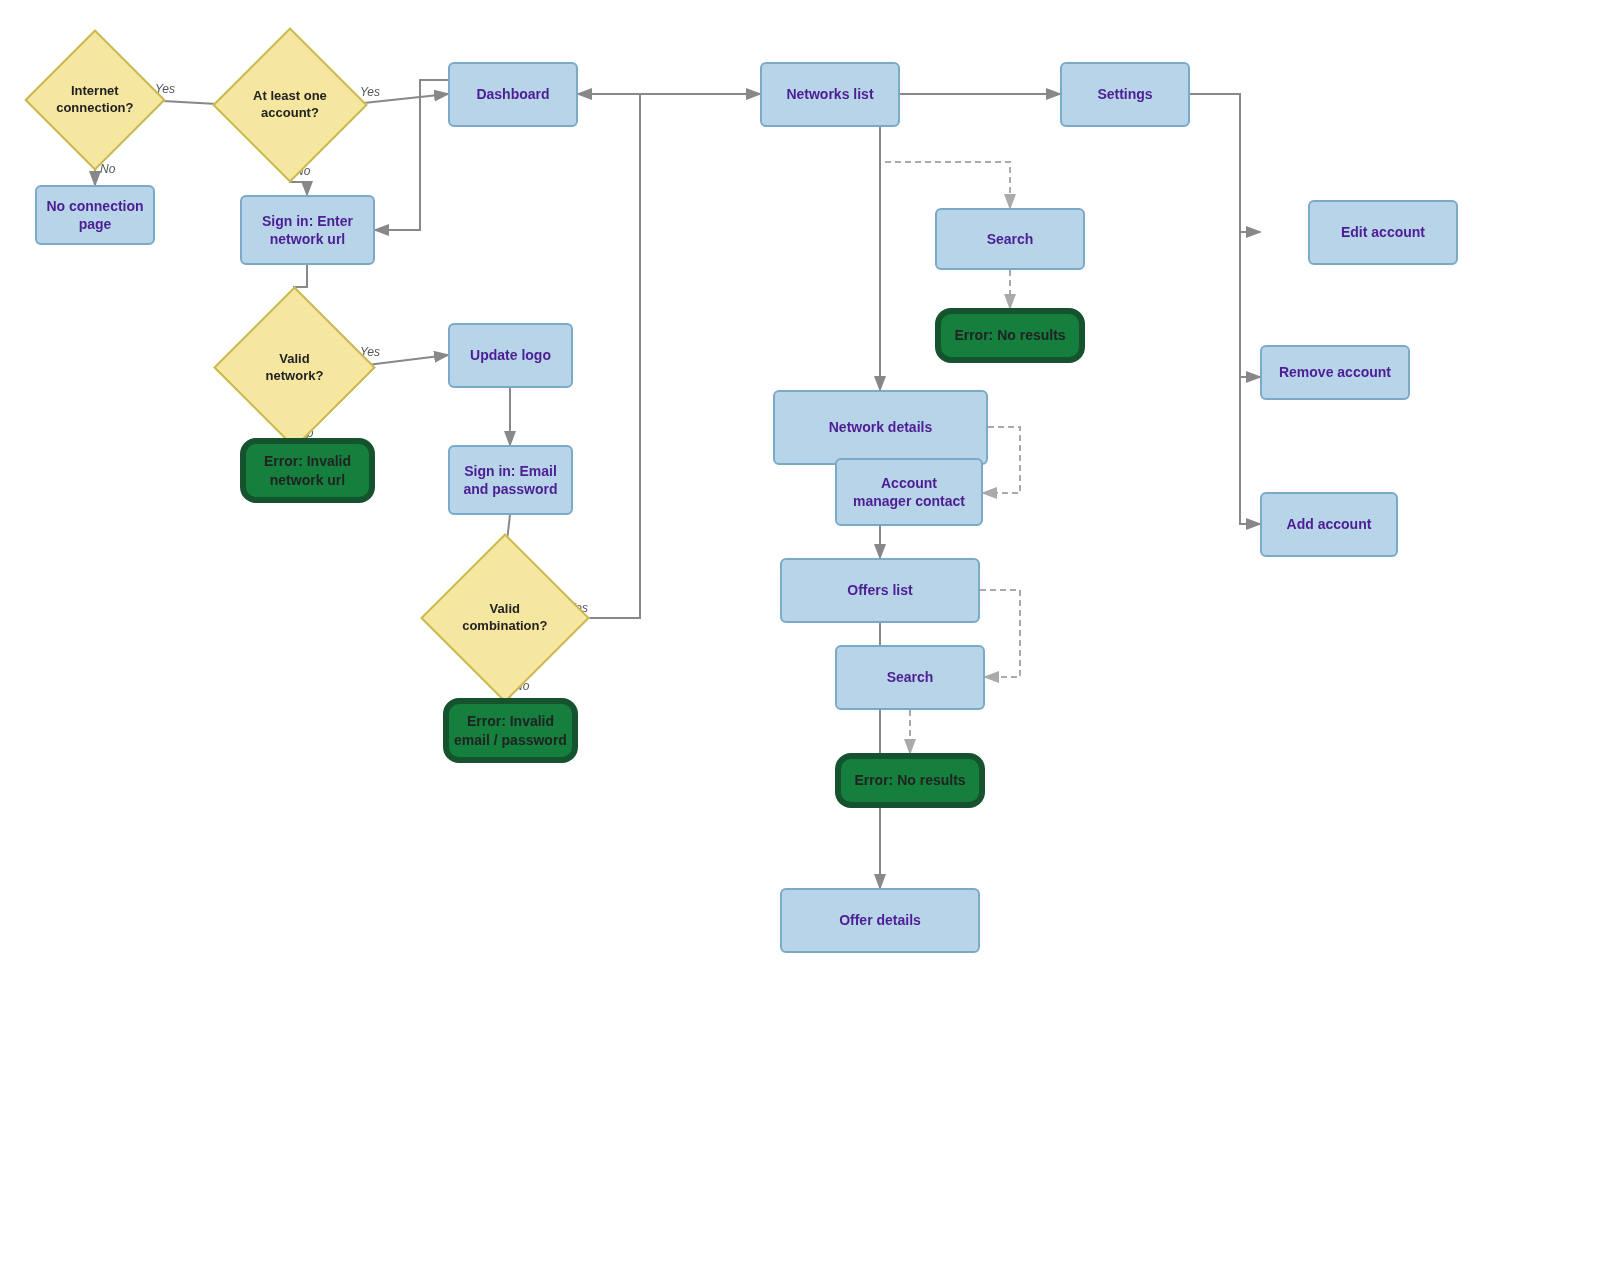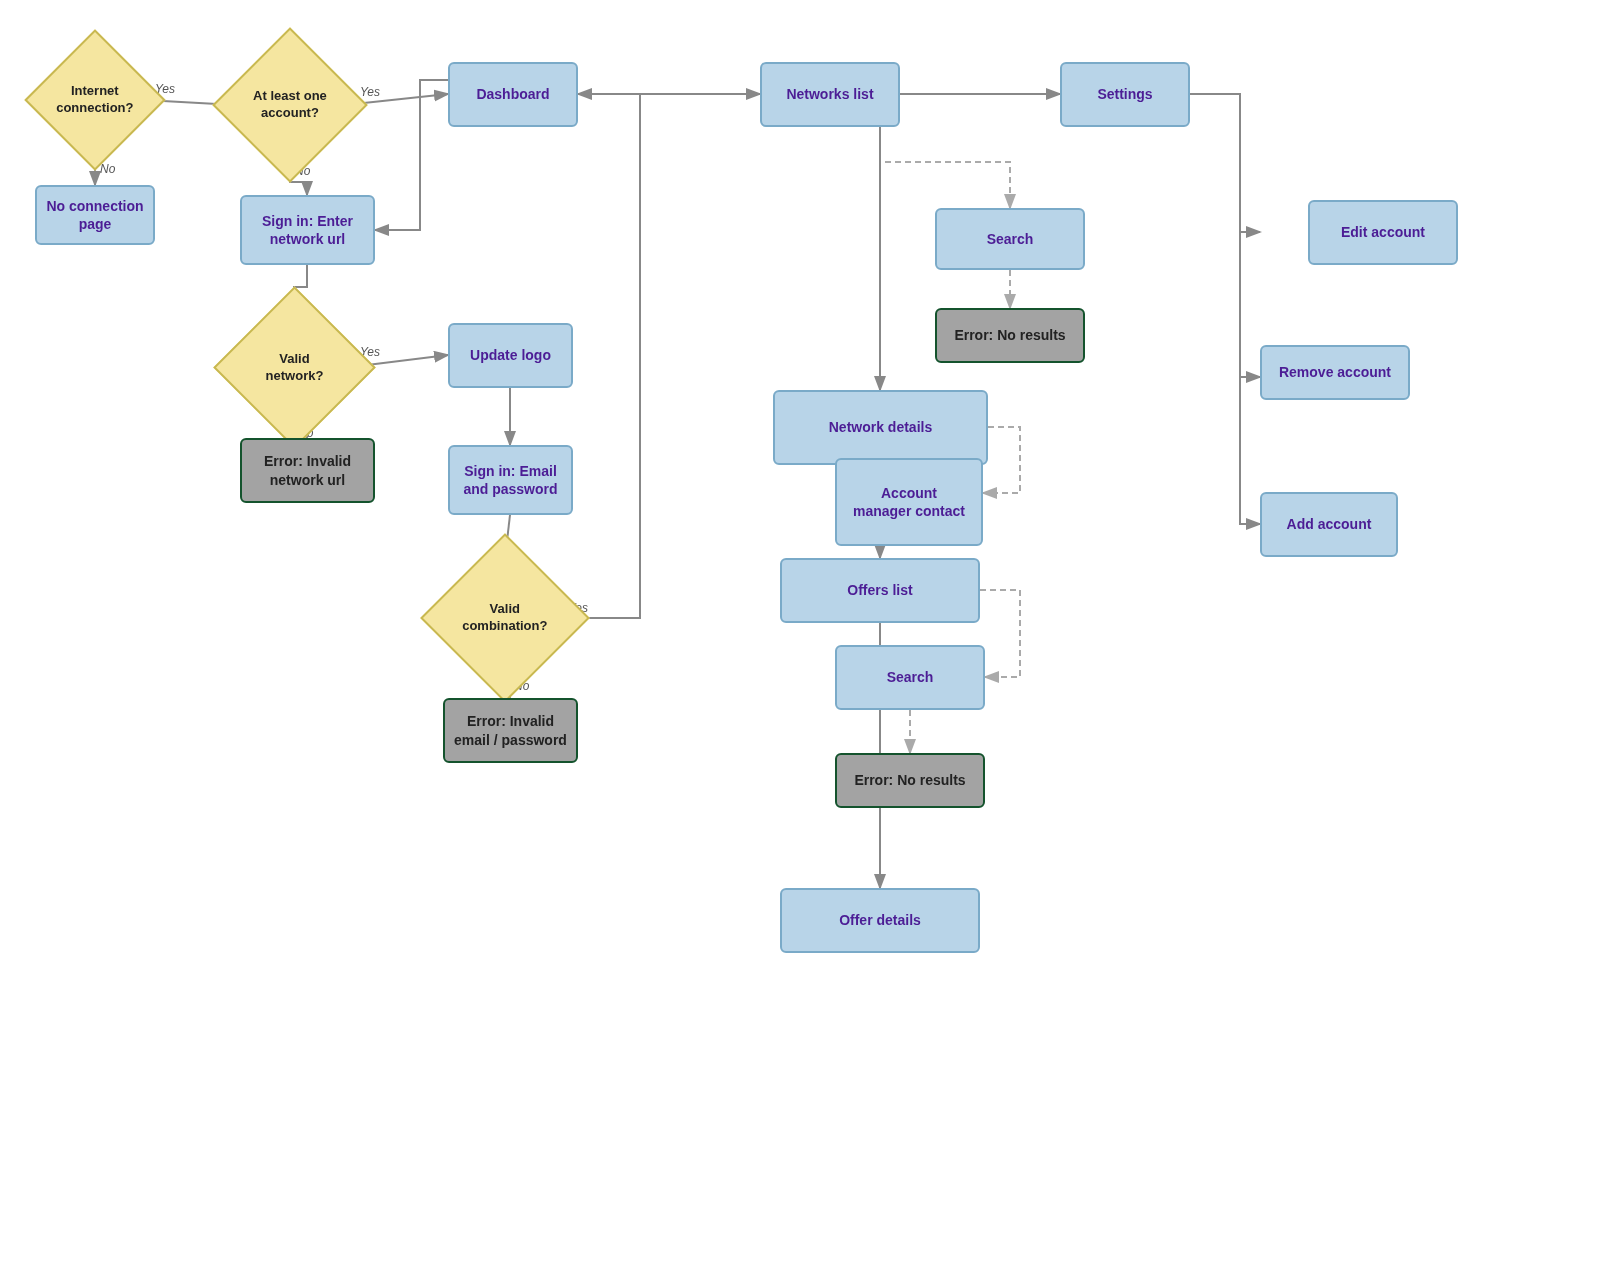--- a/index.html
+++ b/index.html
@@ -32,23 +32,23 @@
       font-size: 14px;
       line-height: 1.3;
     }
     .node-rect-blue {
       background: #b8d4e8;
       border: 2px solid #7aaac8;
       border-radius: 6px;
       color: #4c1d95;
     }
     .node-rect-pink {
-      background: #a3a3a3;
-      border: 2px solid #14532d;
-      border-radius: 6px;
+      background: #15803d;
+      border: 6px solid #14532d;
+      border-radius: 16px;
       color: #222;
     }
     .node-diamond {
       background: #f5e6a0;
       border: 2px solid #c8b850;
       color: #222;
       transform: rotate(45deg);
     }
     .node-diamond .diamond-label {
       transform: rotate(-45deg);
@@ -161,21 +161,21 @@
   </div>
 
   <div class="node node-rect-pink" style="left:935px; top:308px; width:150px; height:55px;">
     <span>Error: No results</span>
   </div>
 
   <div class="node node-rect-blue" style="left:773px; top:390px; width:215px; height:75px;">
     <span>Network details</span>
   </div>
 
-  <div class="node node-rect-blue" style="left:835px; top:458px; width:148px; height:88px;">
+  <div class="node node-rect-blue" style="left:835px; top:458px; width:148px; height:68px;">
     <span>Account<br>manager contact</span>
   </div>
 
   <div class="node node-rect-blue" style="left:780px; top:558px; width:200px; height:65px;">
     <span>Offers list</span>
   </div>
 
   <div class="node node-rect-blue" style="left:835px; top:645px; width:150px; height:65px;">
     <span>Search</span>
   </div>

